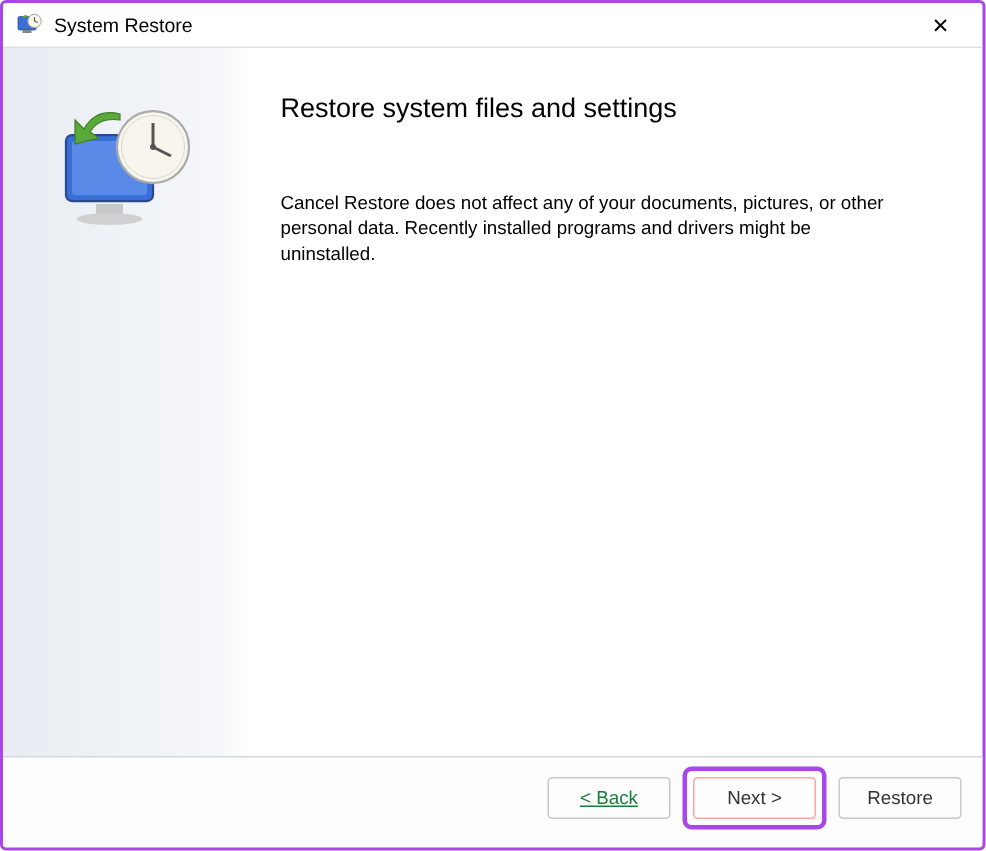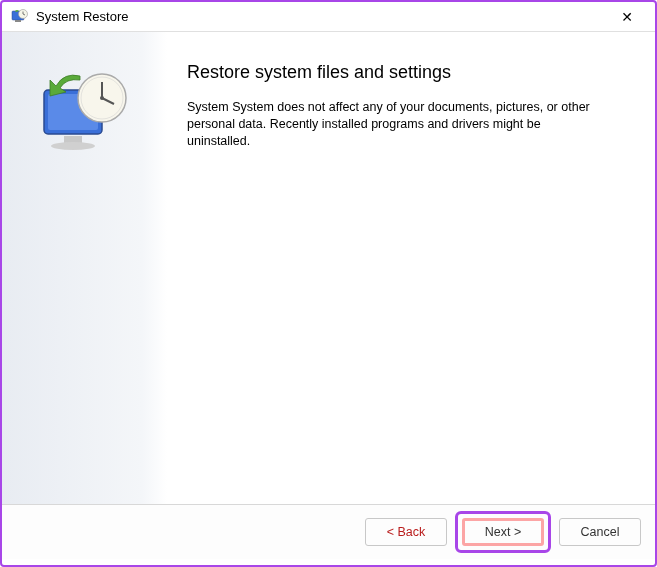--- a/index.html
+++ b/index.html
@@ -52,21 +52,21 @@
       margin-top: 10px;
     }
     .content {
       flex: 1;
       padding: 30px 30px 10px 20px;
     }
     .heading {
       font-size: 18px;
       font-weight: 400;
       color: #000;
-      margin-bottom: 16px;
+      margin-bottom: 44px;
     }
     .para {
       font-size: 12.5px;
       color: #000;
       line-height: 1.35;
       margin-bottom: 18px;
       max-width: 420px;
     }
     .footer {
       height: 55px;
@@ -84,32 +84,33 @@
       border: 1px solid #c8c8c8;
       background: #fdfdfd;
       border-radius: 3px;
       font-size: 12.5px;
       font-family: inherit;
       color: #333;
       cursor: pointer;
       padding: 0 12px;
     }
     .btn:disabled {
-      color: #b91c1c;
+      color: #15803d;
       cursor: default;
+      text-decoration: underline;
     }
     .btn-highlight {
       position: relative;
       padding: 4px;
       border: 3px solid #a846e8;
       border-radius: 6px;
       display: inline-flex;
     }
     .btn-highlight .btn {
-      border: 3px solid #fca5a5;
+      border: 1px solid #fca5a5;
     }
   </style>
 </head>
 <body>
 
 <div class="titlebar">
   <span class="app-icon">
     <svg width="18" height="18" viewBox="0 0 18 18">
       <rect x="2" y="3" width="12" height="9" rx="1" fill="#3a6fd8" stroke="#2a4a90" stroke-width="0.5"></rect>
       <rect x="5" y="12" width="6" height="2" fill="#888"></rect>
@@ -138,23 +139,23 @@
         <line x1="72" y1="36" x2="84" y2="42" stroke="#555" stroke-width="2"></line>
         <circle cx="72" cy="36" r="2" fill="#555"></circle>
 
         <path d="M 50 14 Q 34 10 26 24 L 20 18 L 20 34 L 36 30 L 30 26 Q 36 16 50 18 Z" fill="#5aaa3a" stroke="#3d7d28" stroke-width="0.8"></path>
       </svg>
     </div>
   </div>
 
   <div class="content">
     <h1 class="heading">Restore system files and settings</h1>
-    <p class="para">System System does not affect any of your documents, pictures, or other personal data. Recently installed programs and drivers might be uninstalled.</p>
+    <p class="para">Cancel Restore does not affect any of your documents, pictures, or other personal data. Recently installed programs and drivers might be uninstalled.</p>
   </div>
 </div>
 
 <div class="footer">
   <button class="btn" disabled="">&lt; Back</button>
   <span class="btn-highlight">
     <button class="btn">Next &gt;</button>
   </span>
-  <button class="btn">Cancel</button>
+  <button class="btn">Restore</button>
 </div>
 
 </body></html>

